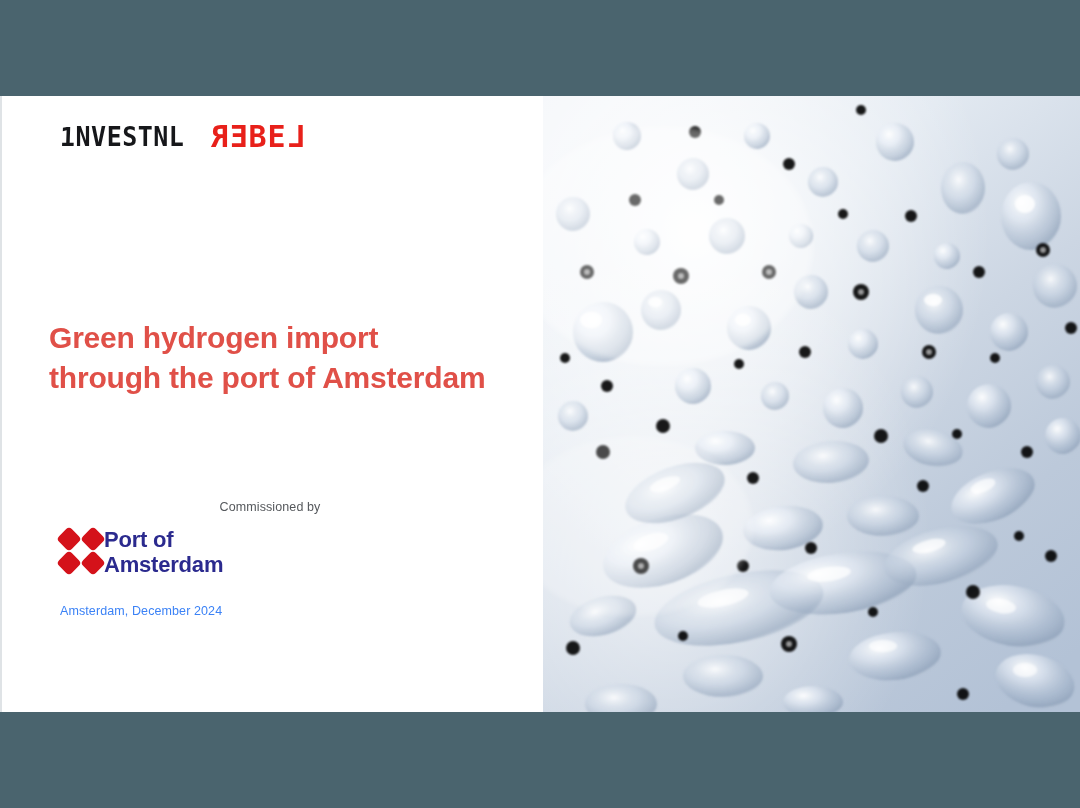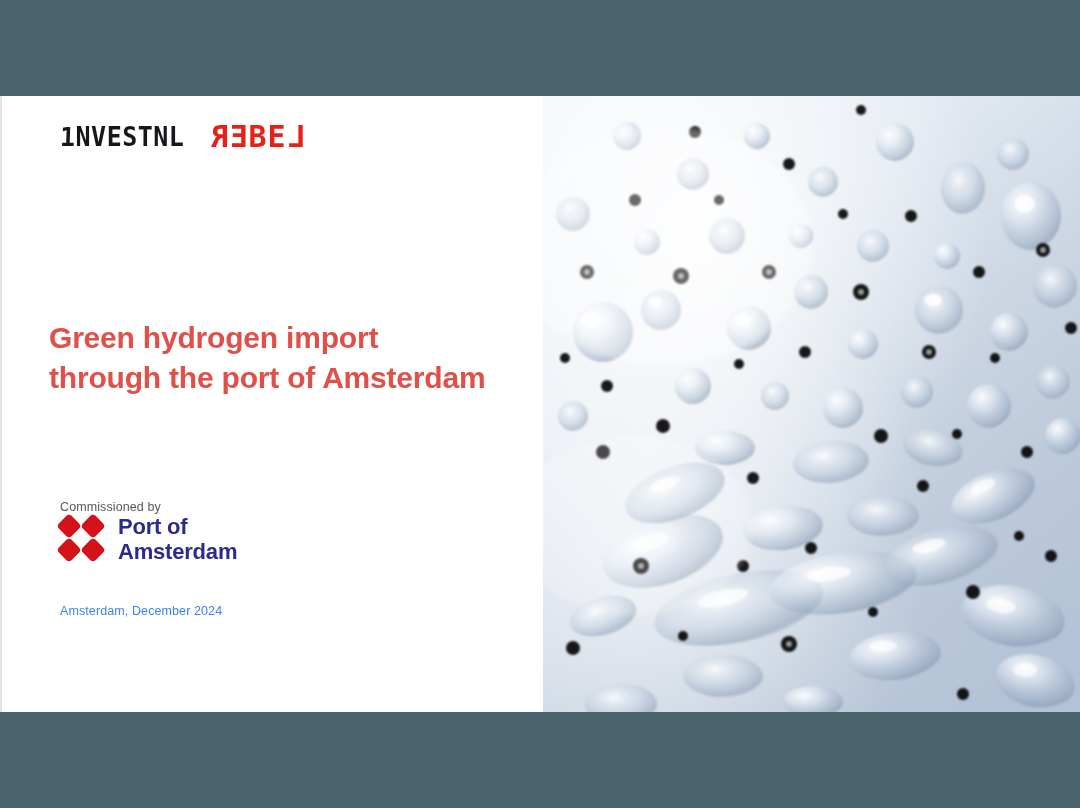--- a/index.html
+++ b/index.html
@@ -103,26 +103,27 @@
   #commissioned-block {
     position: absolute;
     left: 58px;
     top: 404px;
     width: 420px;
   }
   #commissioned-label {
     font-size: 12.5px;
     color: #55585c;
     letter-spacing: 0.1px;
+    margin-bottom: 13px;
+    text-align: center;
   }
 
   #poa-logo {
     display: flex;
     align-items: center;
-    gap: 14px;
   }
   #poa-mark {
     width: 44px;
     height: 44px;
     position: relative;
     flex: 0 0 auto;
   }
   #poa-mark .dia {
     position: absolute;
     width: 18px;

